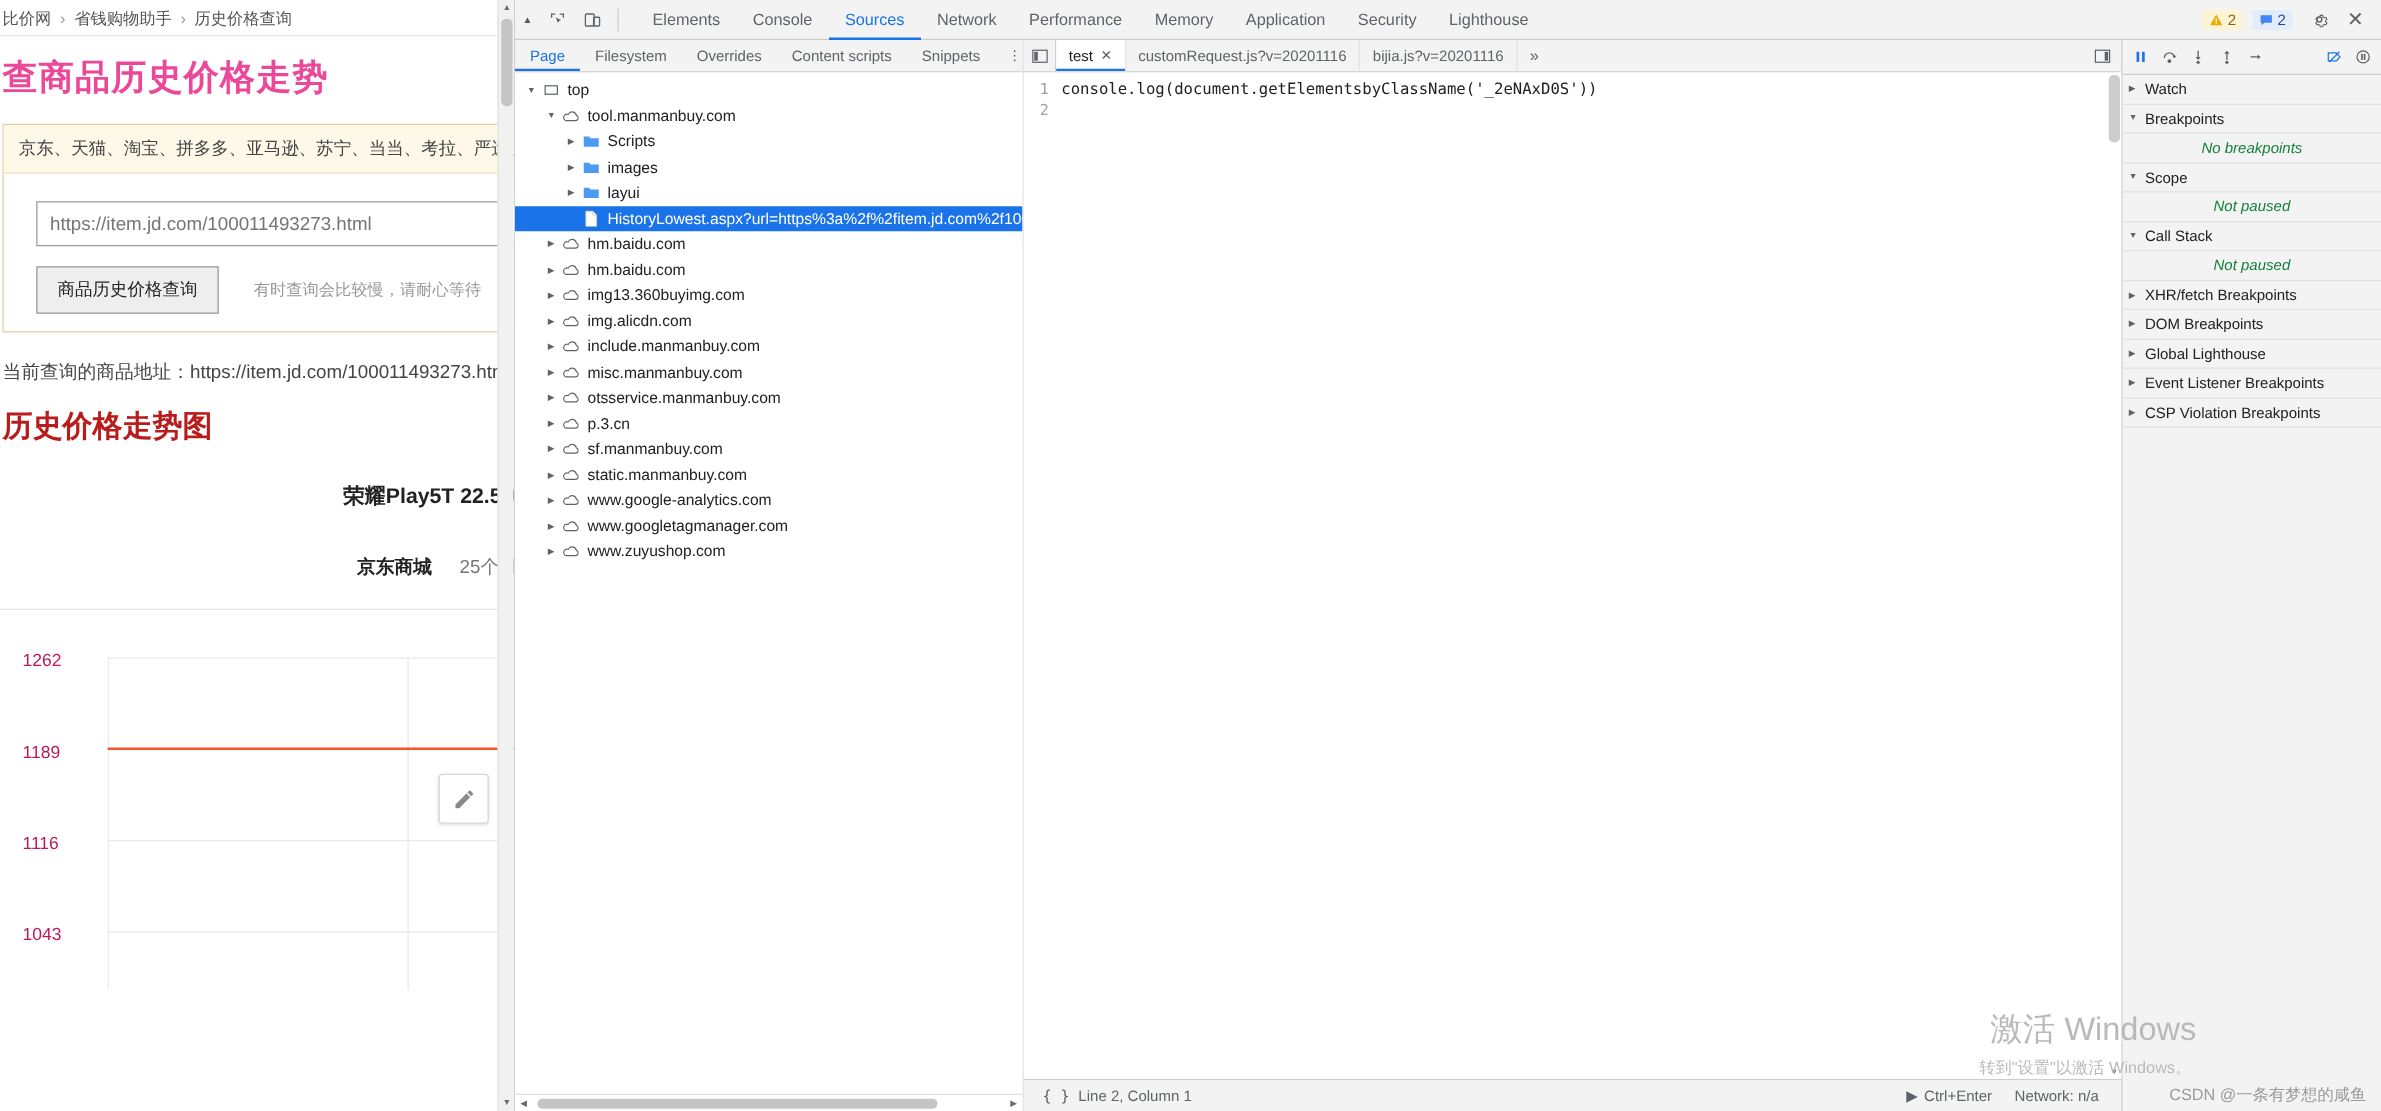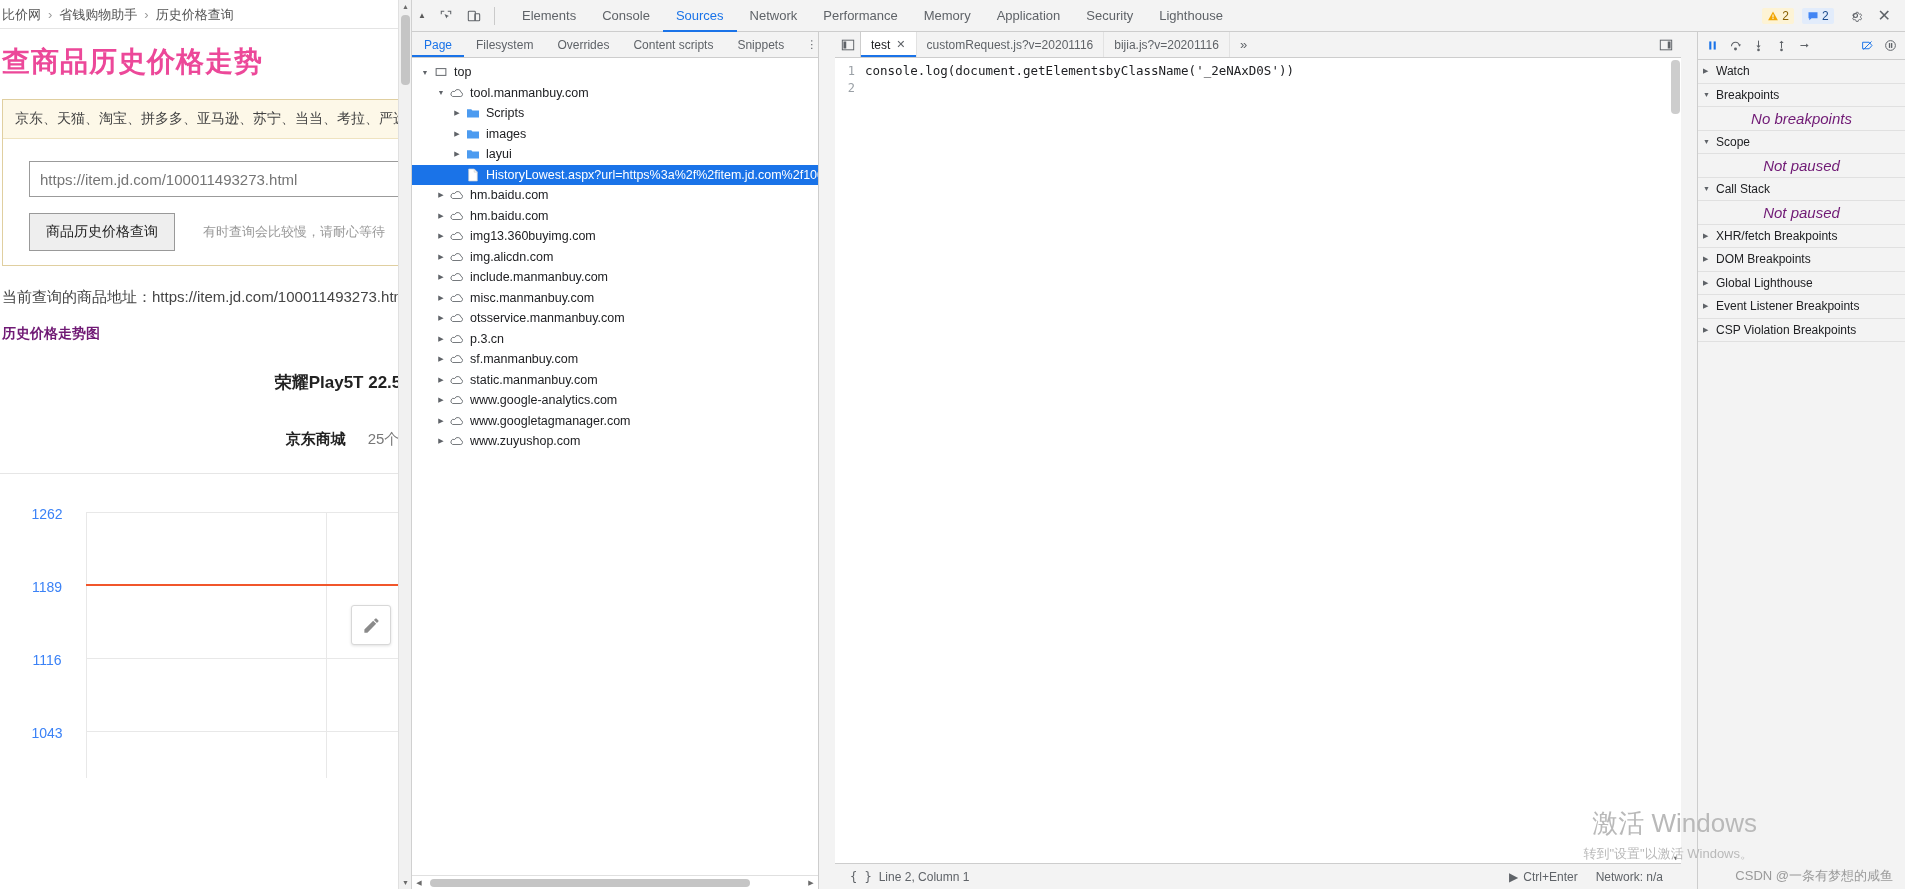--- a/index.html
+++ b/index.html
@@ -44,41 +44,41 @@
   }
   .btn-row { margin:16px 0 0 26px; display:flex; align-items:center; }
   .query-btn {
     background:#eee; border:1px solid #999; padding:9px 16px;
     font-size:14px; color:#222; cursor:pointer;
     font-family:"Liberation Sans", sans-serif;
   }
   .hint { font-size:13px; color:#999; margin-left:28px; white-space:nowrap; }
   .cur-url { font-size:15px; color:#444; margin:22px 0 0 2px; white-space:nowrap; }
   .page-h2 {
-    font-size:14px; font-weight:bold; color:#701a75; margin:18px 0 4px 2px;
+    font-size:24px; font-weight:bold; color:#b91c1c; margin:18px 0 4px 2px;
     white-space:nowrap;
   }
 
   
   .chart-wrap { margin-top:28px; position:relative; width:760px; }
   .prod-title {
     text-align:center; font-size:17px; font-weight:bold; color:#222;
     white-space:nowrap;
   }
   .prod-sub {
     text-align:center; margin-top:36px; font-size:15px; color:#444;
     white-space:nowrap;
   }
   .prod-sub b { color:#222; }
   .prod-sub .gray { color:#777; margin-left:22px; font-weight:normal; }
   .chart-sep { border-top:1px solid #e6e6e6; margin-top:24px; }
   .plot { position:relative; height:300px; margin-top:4px; }
   .ylab {
-    position:absolute; left:18px; font-size:14px; color:#3b82f6;
-    text-align:center; width:58px;
+    position:absolute; left:18px; font-size:14px; color:#be185d;
+    text-align:left; width:58px;
   }
   .edit-fab {
     position:absolute; width:40px; height:40px; background:#fff;
     border:1px solid #d8d8d8; border-radius:3px; left:351px; top:127px;
     display:flex; align-items:center; justify-content:center;
     box-shadow:0 1px 3px rgba(0,0,0,.12);
   }
   .page-scrollbar {
     position:absolute; right:0; top:0; width:13px; height:889px;
     background:#f1f1f1; border-left:1px solid #e0e0e0;
@@ -121,21 +121,21 @@
   .dt-tab.active { color:#1a73e8; box-shadow: inset 0 -2px 0 #1a73e8; }
   .dt-right { margin-left:auto; display:flex; align-items:center; padding-right:6px; }
   .badge {
     display:flex; align-items:center; gap:3px; margin-right:8px;
     font-size:12px; padding:1px 5px; border-radius:2px;
   }
   .badge.warn { color:#8a6100; background:#fdf3d5; }
   .badge.info { color:#1a4b8f; background:#e2ecfb; }
   .dt-close { font-size:16px; color:#5f6368; padding:0 8px; cursor:pointer; }
 
-  .dt-body { flex:1; display:flex; min-height:0;gap:16px; }
+  .dt-body { flex:1; display:flex; min-height:0; }
 
   
   .nav-pane {
     width:407px; background:#fff; border-right:1px solid #cdcdcd;
     display:flex; flex-direction:column;
   }
   .nav-tabs {
     height:26px; display:flex; align-items:stretch;
     border-bottom:1px solid #cdcdcd; background:#f3f3f3; flex:0 0 26px;
   }
@@ -222,21 +222,21 @@
              justify-content:center; color:#5f6368; cursor:pointer; }
   .dbg-btn.blue { color:#1a73e8; }
   .dbg-sec {
     height:23.5px; display:flex; align-items:center; padding-left:5px;
     font-size:12px; color:#202124; border-bottom:1px solid #e0e0e0;
     cursor:pointer; white-space:nowrap;
   }
   .dbg-sec .caret { width:13px; font-size:7px; color:#5f6368; flex:0 0 13px; }
   .dbg-empty {
     height:23.5px; display:flex; align-items:center; justify-content:center;
-    font-size:15px; color:#701a75; font-style:italic;
+    font-size:12px; color:#15803d; font-style:italic;
     border-bottom:1px solid #e0e0e0;
   }
 
   
   .wm-act {
     position:absolute; right:148px; bottom:48px; font-size:26px;
     color:#b9b9b9; white-space:nowrap; pointer-events:none;
     font-family:"Liberation Sans", sans-serif;
   }
   .wm-act2 {

